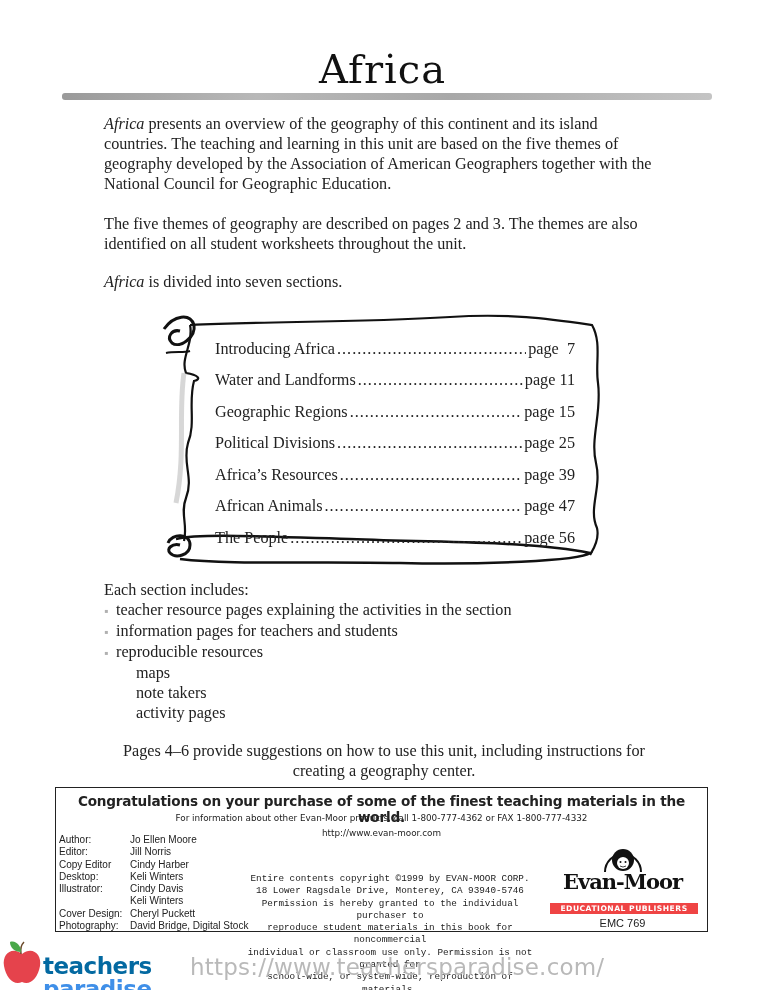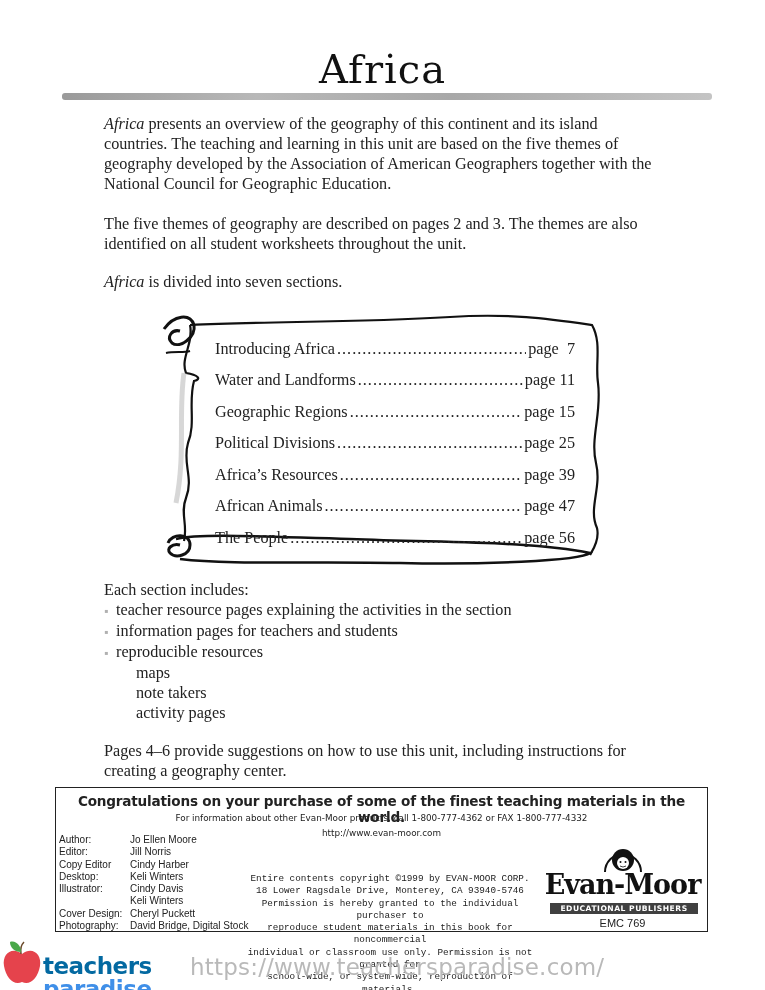--- a/index.html
+++ b/index.html
@@ -26,38 +26,38 @@
   .toc-label { white-space: nowrap; }
   .toc-dots { flex: 1; overflow: hidden; white-space: nowrap; margin: 0 2px; letter-spacing: 1px; }
   .toc-dots::before { content: "..................................................................................................................."; }
   .toc-page { white-space: pre; }
 
   .includes { position: absolute; left: 104px; top: 580px; font-size: 16.2px; line-height: 20px; color: #222; }
   .bullet-row { display: flex; align-items: baseline; }
   .bullet { width: 12px; color: #b0b0b0; font-size: 12px; }
   .sub-item { padding-left: 32px; }
 
-  #p4 { top: 741px; }
+  #p4 { top: 741px; text-align: center; }
 
   .box { position: absolute; left: 55px; top: 787px; width: 653px; height: 145px;
          border: 1.5px solid #222; box-sizing: border-box;
          font-family: "DejaVu Sans", "Liberation Sans", sans-serif; color: #222; }
   .box-head { position: absolute; left: 0; width: 100%; top: 5px; text-align: center;
               font-size: 13.6px; font-weight: bold; letter-spacing: -0.2px; }
   .box-info { position: absolute; left: 0; width: 100%; top: 25px; text-align: center; font-size: 8.8px; }
   .box-url { position: absolute; left: 0; width: 100%; top: 40px; text-align: center; font-size: 8.8px; }
   .credits { position: absolute; left: 3px; top: 46px; font-family: "Liberation Sans", sans-serif; font-size: 10px; line-height: 12.3px; }
   .credit-row { display: flex; }
   .credit-role { width: 71px; }
   .copyright { position: absolute; left: 186px; top: 53px; width: 296px; text-align: center;
                font-family: Liberation Mono, monospace; font-size: 9.3px; line-height: 12.3px; margin-top: 32px; }
   .logo { position: absolute; left: 484px; top: 52px; width: 165px; height: 90px; text-align: center; }
   .logo-wordmark { position: absolute; left: 0; width: 165px; top: 29px; font-family: "DejaVu Serif", serif;
-                   font-weight: bold; font-size: 27px; letter-spacing: -1px; color: #111; }
-  .logo-sub { position: absolute; left: 10px; width: 148px; top: 63px; background: #404040; color: #fff;
+                   font-weight: bold; font-size: 21px; letter-spacing: -1px; color: #111; }
+  .logo-sub { position: absolute; left: 10px; width: 148px; top: 63px; background: #ef4444; color: #fff;
               font-family: "DejaVu Sans", sans-serif; font-weight: bold; font-size: 7.6px; letter-spacing: 0.5px; padding: 1px 0; }
   .logo-code { position: absolute; left: 0; width: 165px; top: 77px; font-family: "Liberation Sans", sans-serif; font-size: 11px; }
   .logo-face { position: absolute; left: 63px; top: 2px; }
 
   .wm-apple { position: absolute; left: 2px; top: 940px; }
   .wm-brand { position: absolute; left: 43px; top: 938px; font-family: "DejaVu Sans", sans-serif; font-weight: bold;
               font-size: 23px; line-height: 23px; letter-spacing: -0.5px; }
   .wm-brand .l1 { color: #0369a1; margin-top: 17px; }
   .wm-brand .l2 { color: #3f8fe8; }
   .wm-url { position: absolute; left: 190px; top: 954px; font-family: "DejaVu Sans", sans-serif; font-size: 23px;

